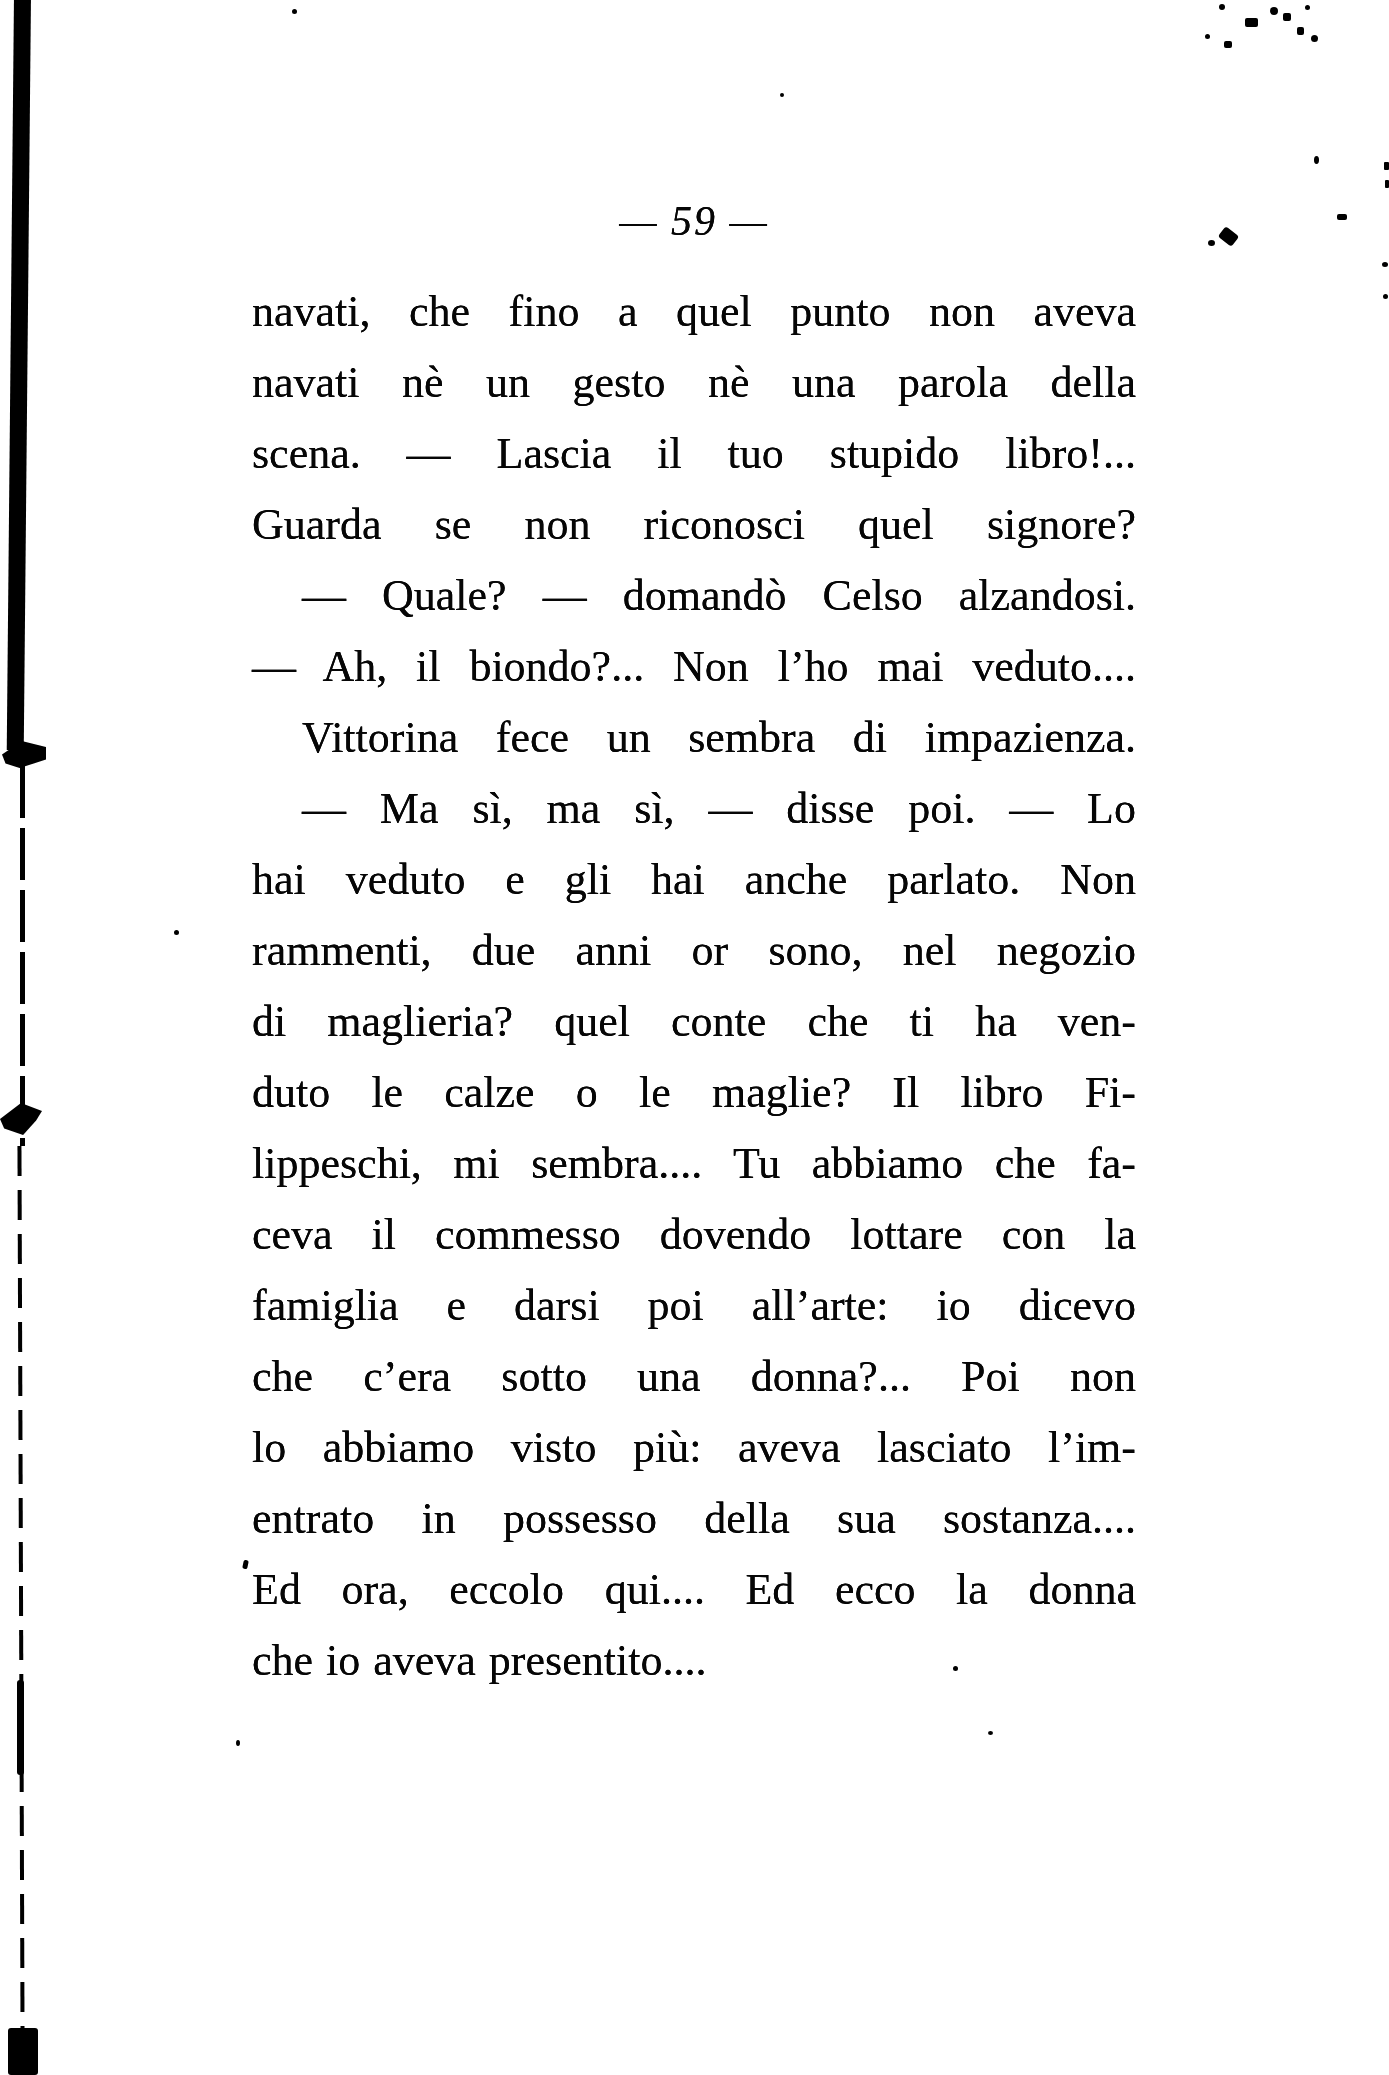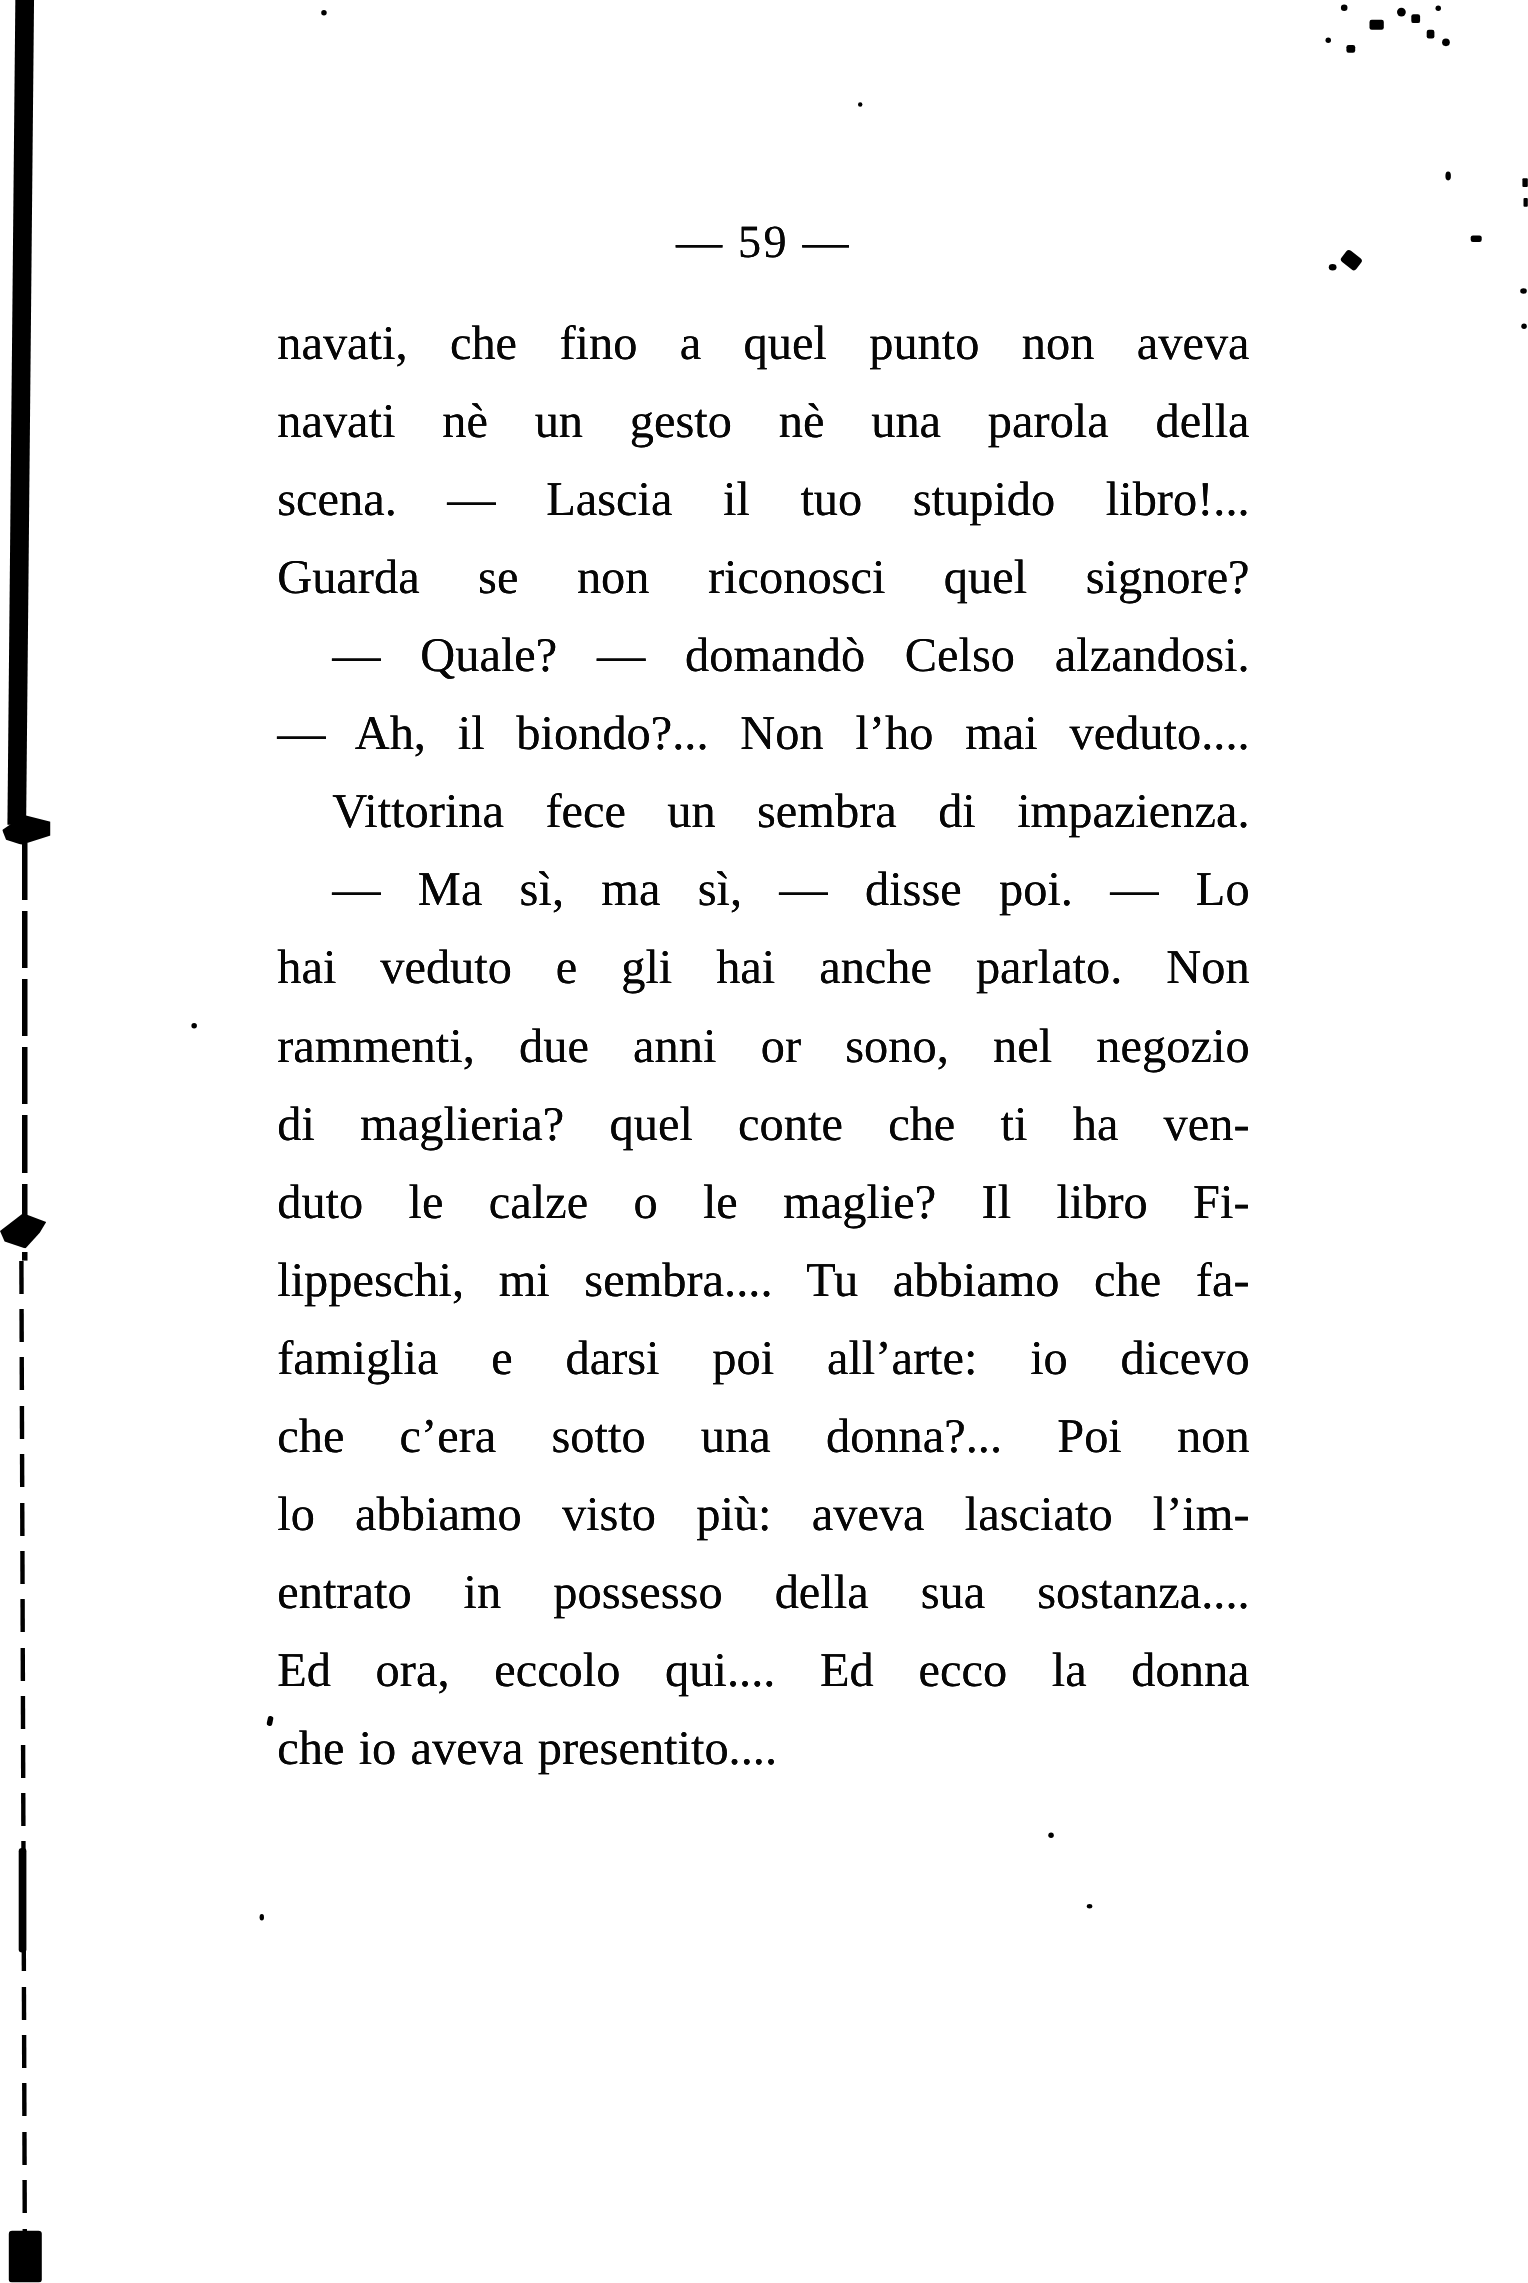--- a/index.html
+++ b/index.html
@@ -6,21 +6,21 @@
   body{
     width:1389px;height:2075px;position:relative;overflow:hidden;
     background:#ffffff;color:#060606;
     font-family:"Liberation Serif","DejaVu Serif",serif;
   }
   .page{position:absolute;inset:0;}
   
   .page-header{
     position:absolute;left:252px;top:186px;width:884px;height:71px;
     line-height:71px;text-align:center;font-size:42px;
-    letter-spacing:2px;text-shadow:0 0 0.6px #000;
+    letter-spacing:2px;text-shadow:0 0 0.6px #000;font-style:italic;
   }
   
   .text-block{
     position:absolute;left:252px;top:276px;width:884px;
     font-size:44px;line-height:71px;text-shadow:0 0 0.6px #000;
   }
   .line{
     text-align:justify;text-align-last:justify;
     height:71px;overflow:visible;word-spacing:2px;
   }
@@ -52,20 +52,21 @@
     <div class="line">Guarda se non riconosci quel signore?</div>
     <div class="line indent">— Quale? — domandò Celso alzandosi.</div>
     <div class="line">— Ah, il biondo?... Non l’ho mai veduto....</div>
     <div class="line indent">Vittorina fece un sembra di impazienza.</div>
     <div class="line indent">— Ma sì, ma sì, — disse poi. — Lo</div>
     <div class="line">hai veduto e gli hai anche parlato. Non</div>
     <div class="line">rammenti, due anni or sono, nel negozio</div>
     <div class="line">di maglieria? quel conte che ti ha ven-</div>
     <div class="line">duto le calze o le maglie? Il libro Fi-</div>
     <div class="line">lippeschi, mi sembra.... Tu abbiamo che fa-</div>
+    <div class="line">ceva il commesso dovendo lottare con la</div>
     <div class="line">famiglia e darsi poi all’arte: io dicevo</div>
     <div class="line">che c’era sotto una donna?... Poi non</div>
     <div class="line">lo abbiamo visto più: aveva lasciato l’im-</div>
     <div class="line">entrato in possesso della sua sostanza....</div>
     <div class="line">Ed ora, eccolo qui.... Ed ecco la donna</div>
     <div class="line flush">che io aveva presentito....</div>
   </div>
 
   <div class="spine-bar"></div>
   <div class="spine-blob" style="left:2px;top:738px;width:44px;height:30px;clip-path:polygon(0 55%,45% 10%,100% 30%,100% 72%,40% 100%,8% 85%);"></div>

